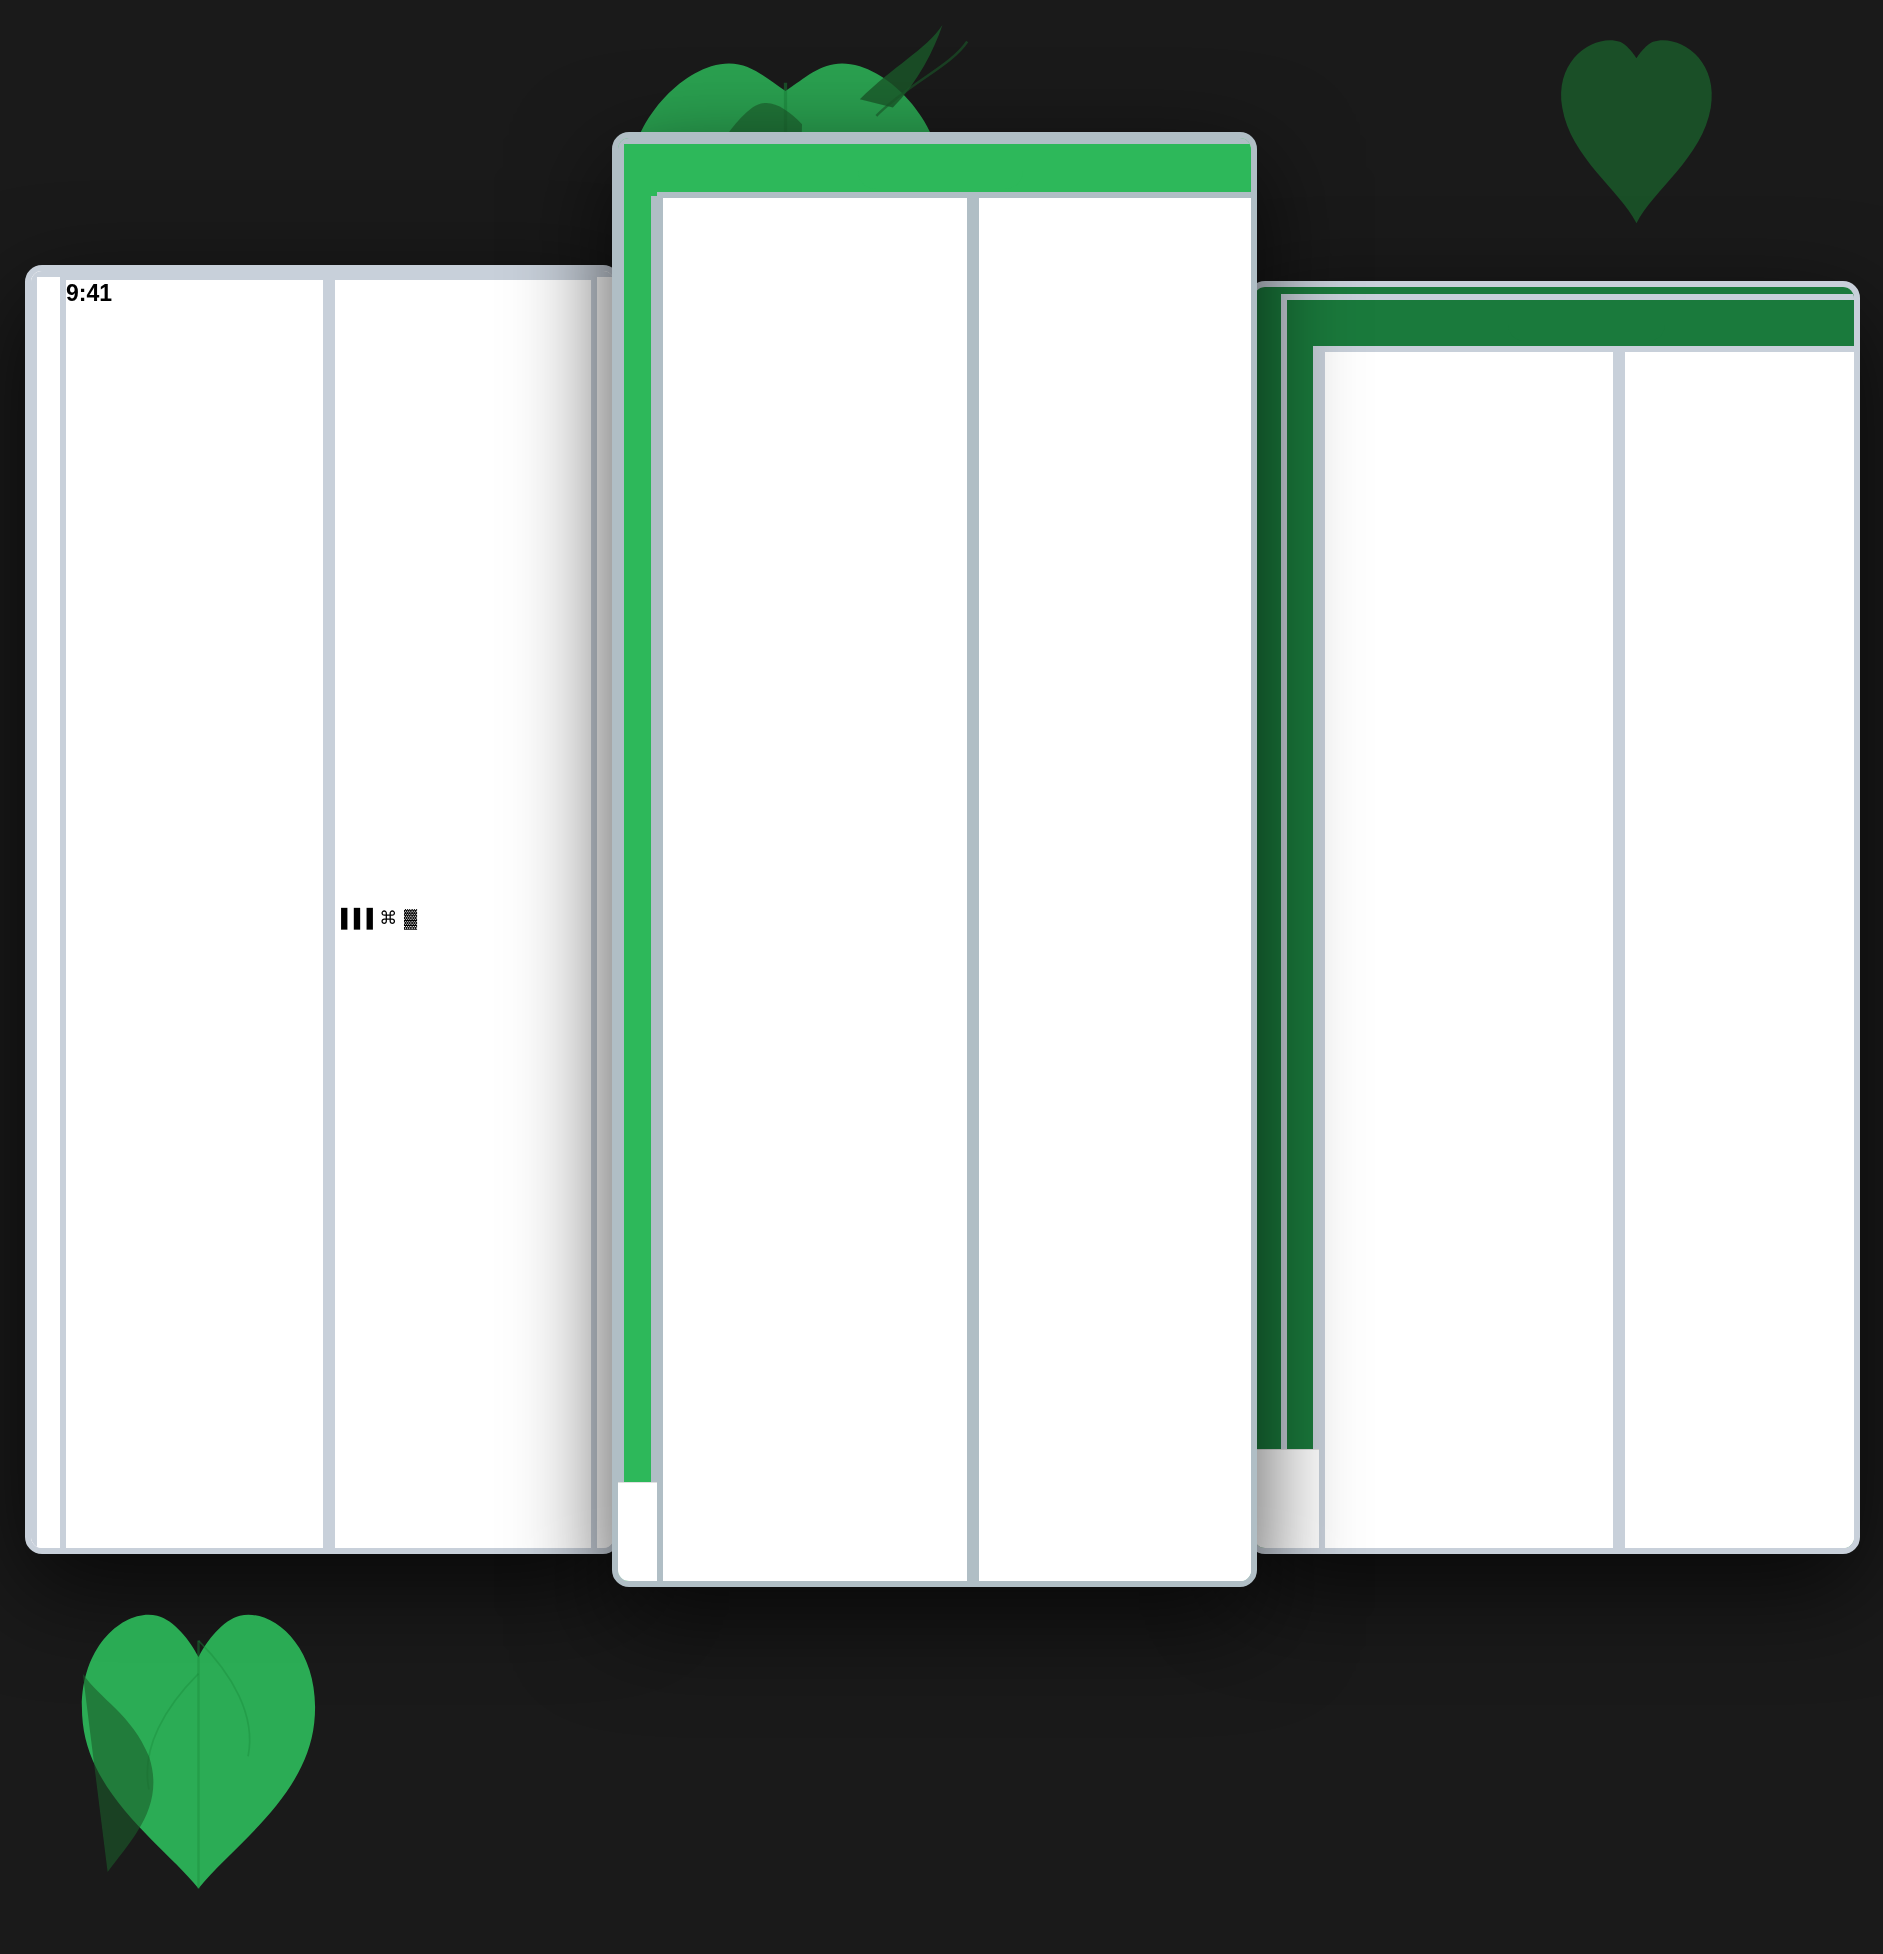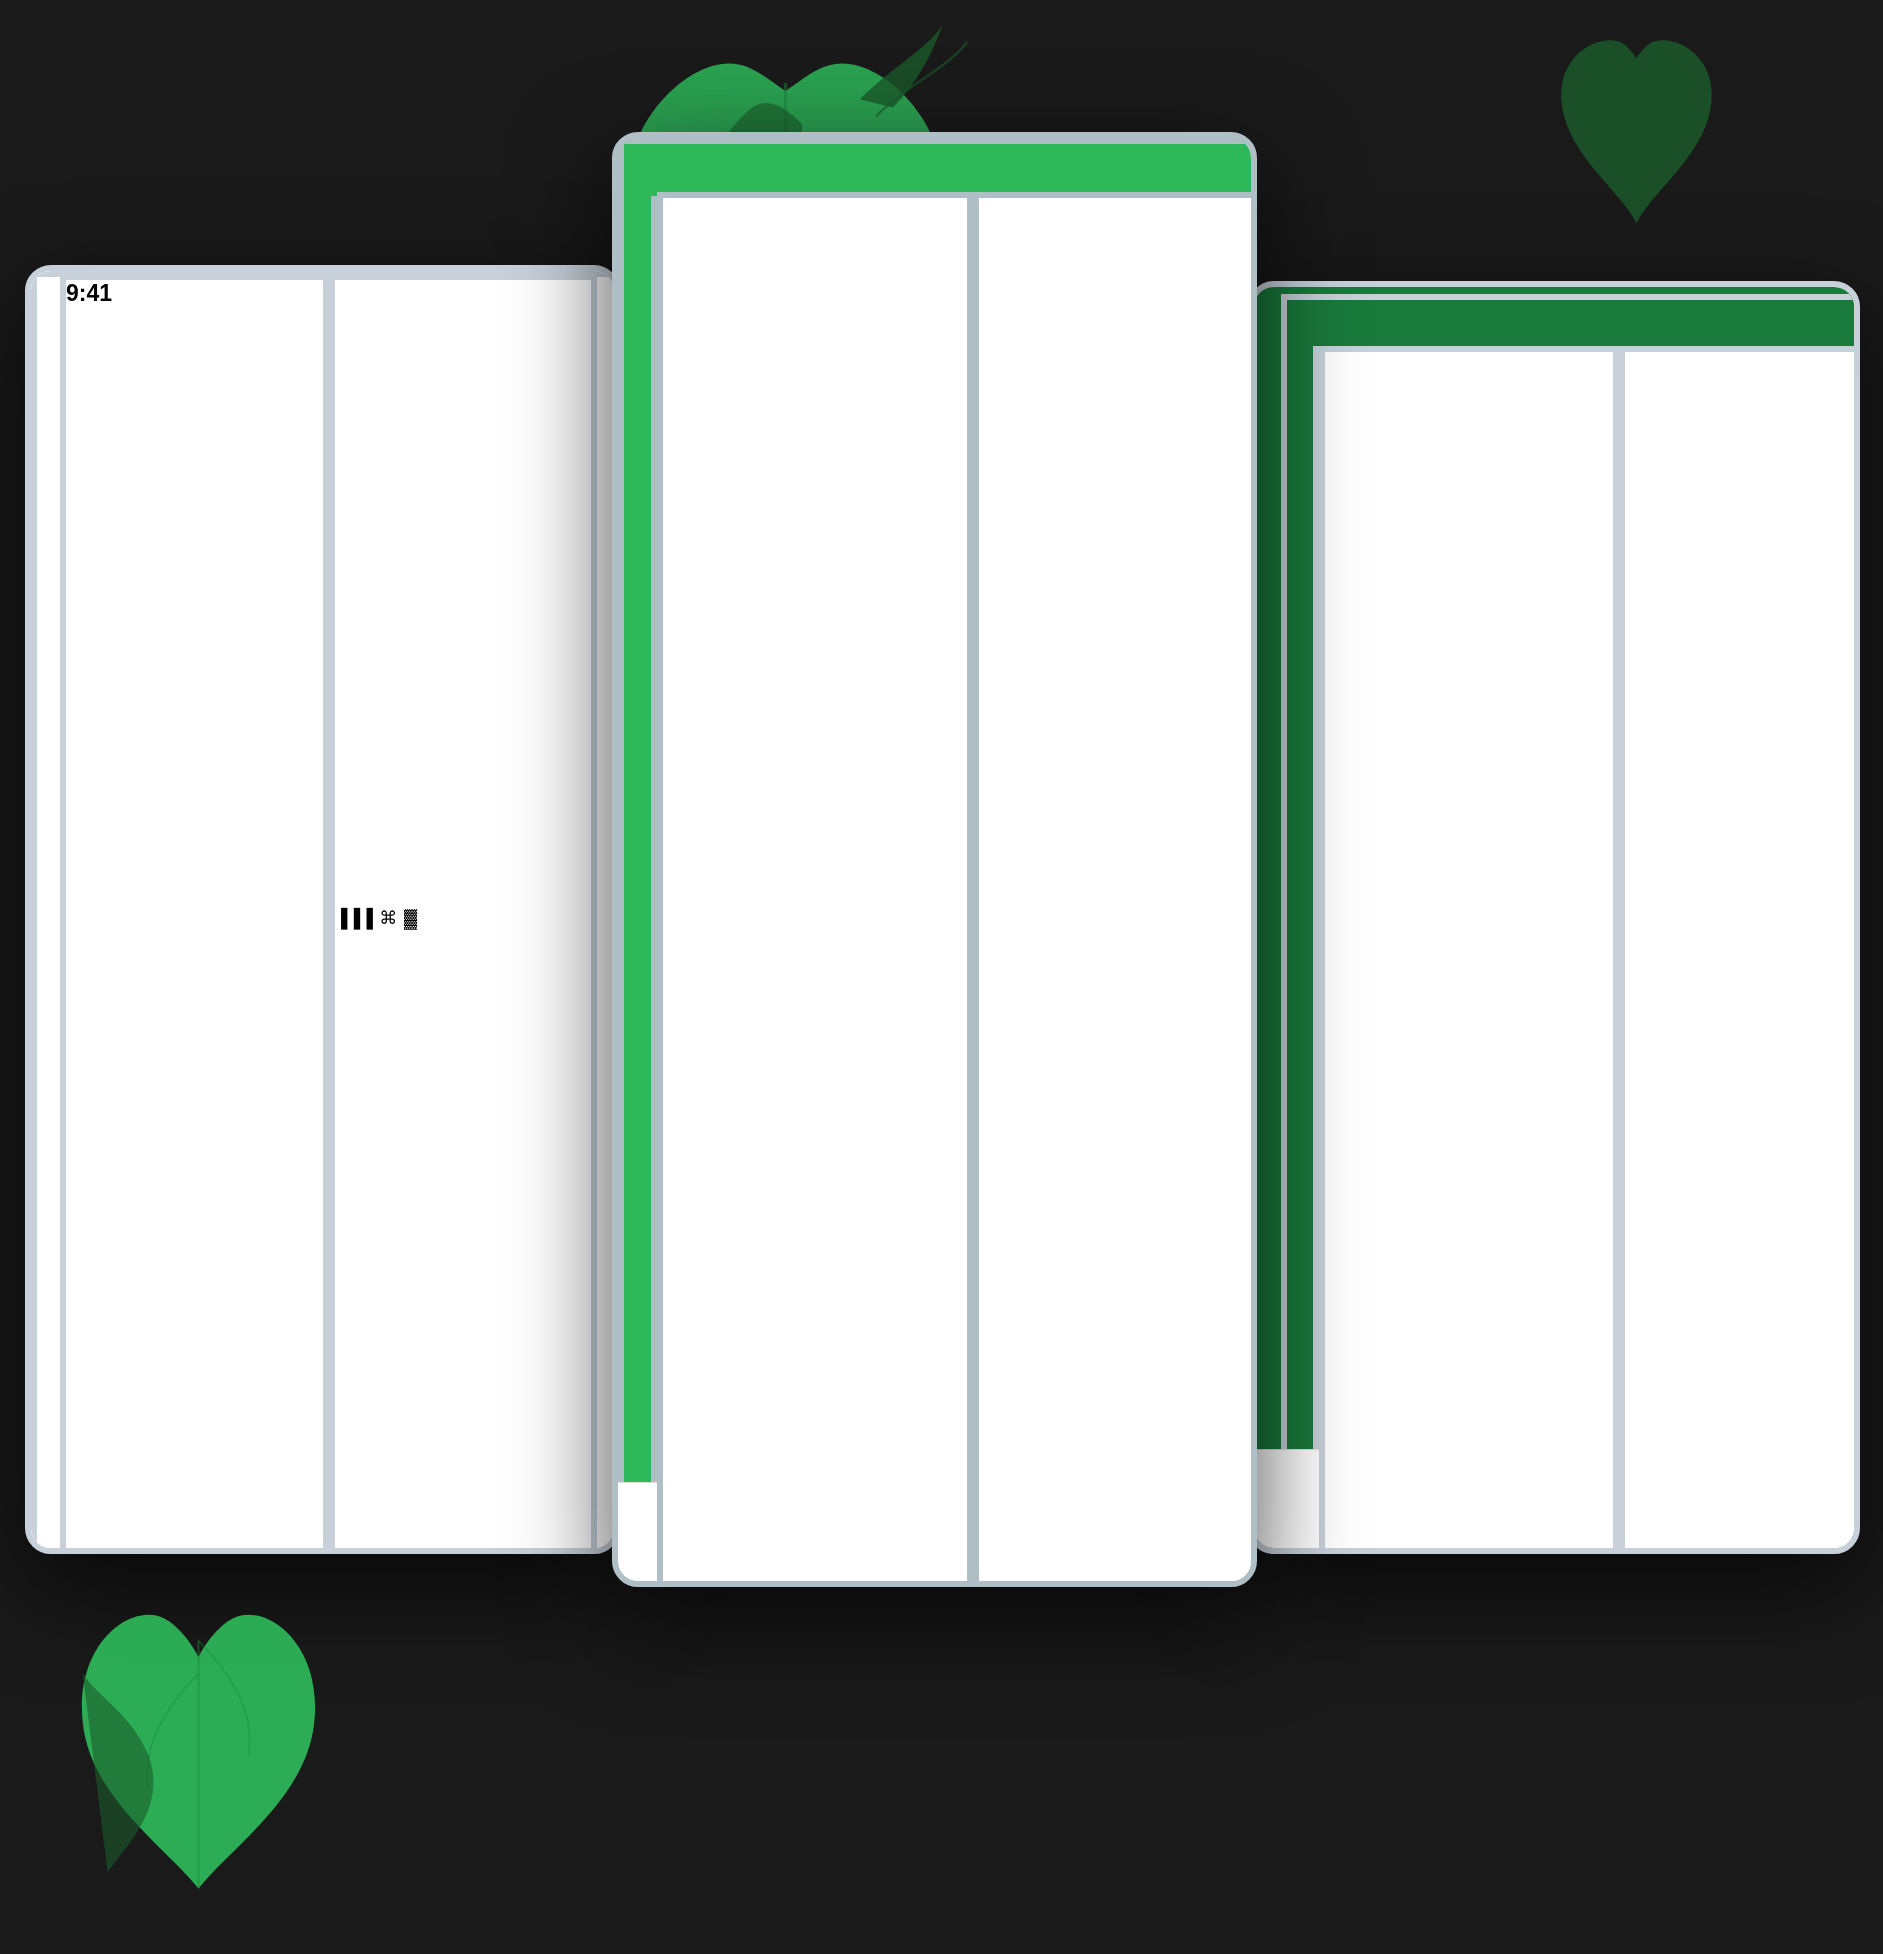--- a/index.html
+++ b/index.html
@@ -14,21 +14,21 @@
 
     
     .leaf {
       position: absolute;
       pointer-events: none;
     }
 
     
     .phone {
       position: absolute;
-      border-radius: 26px;
+      border-radius: 17px;
       box-shadow: 0 33px 99px rgba(0,0,0,0.7);
       overflow: hidden;
     }
 
     
     .phone-left {
       width: 595px;
       height: 1289px;
       top: 265px;
       left: 25px;

